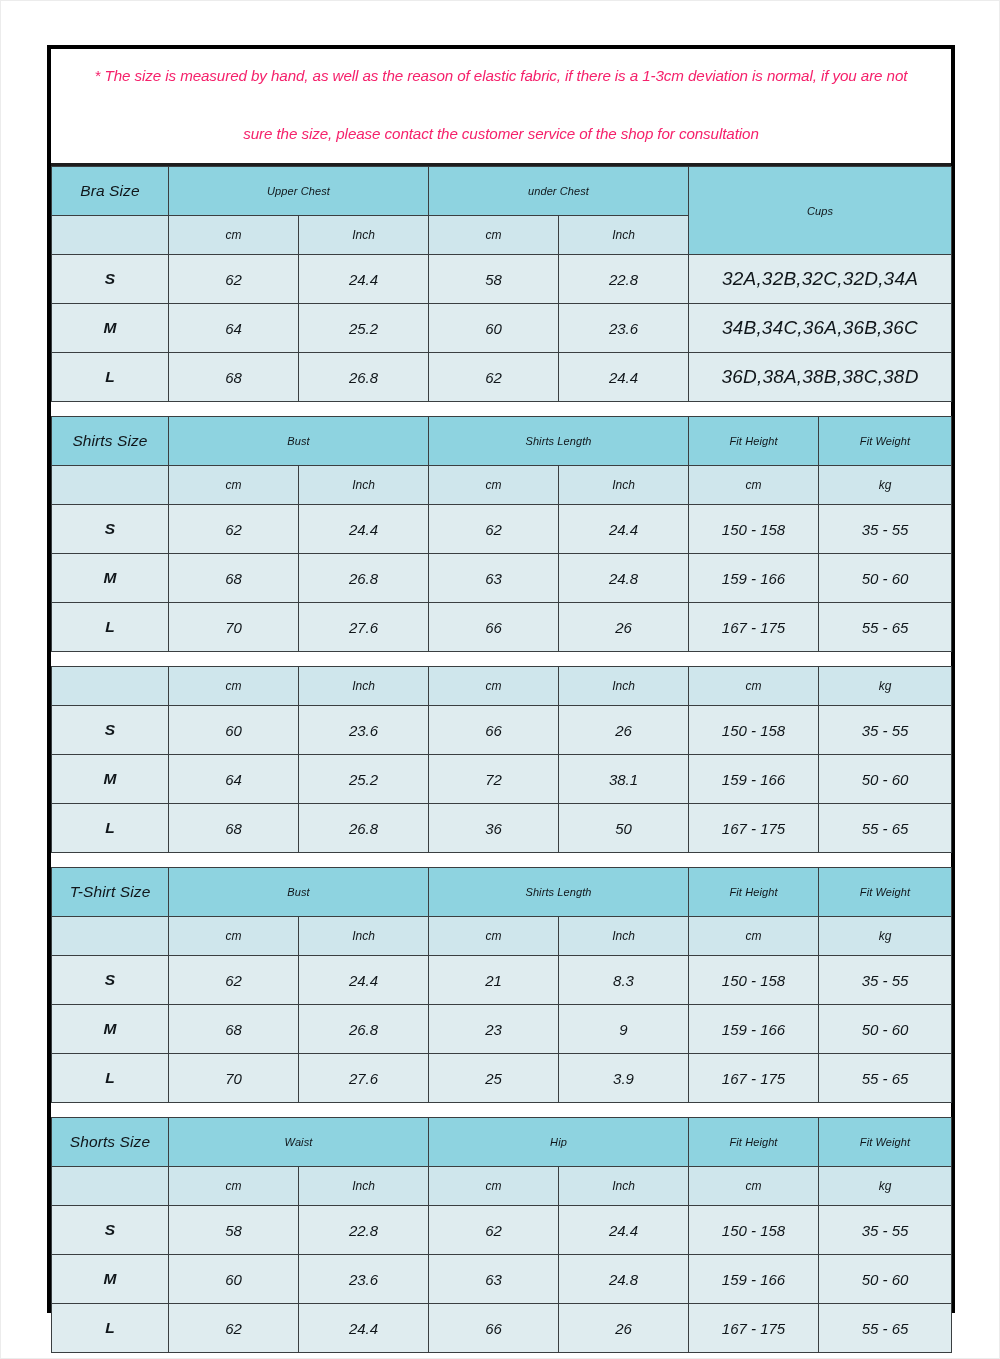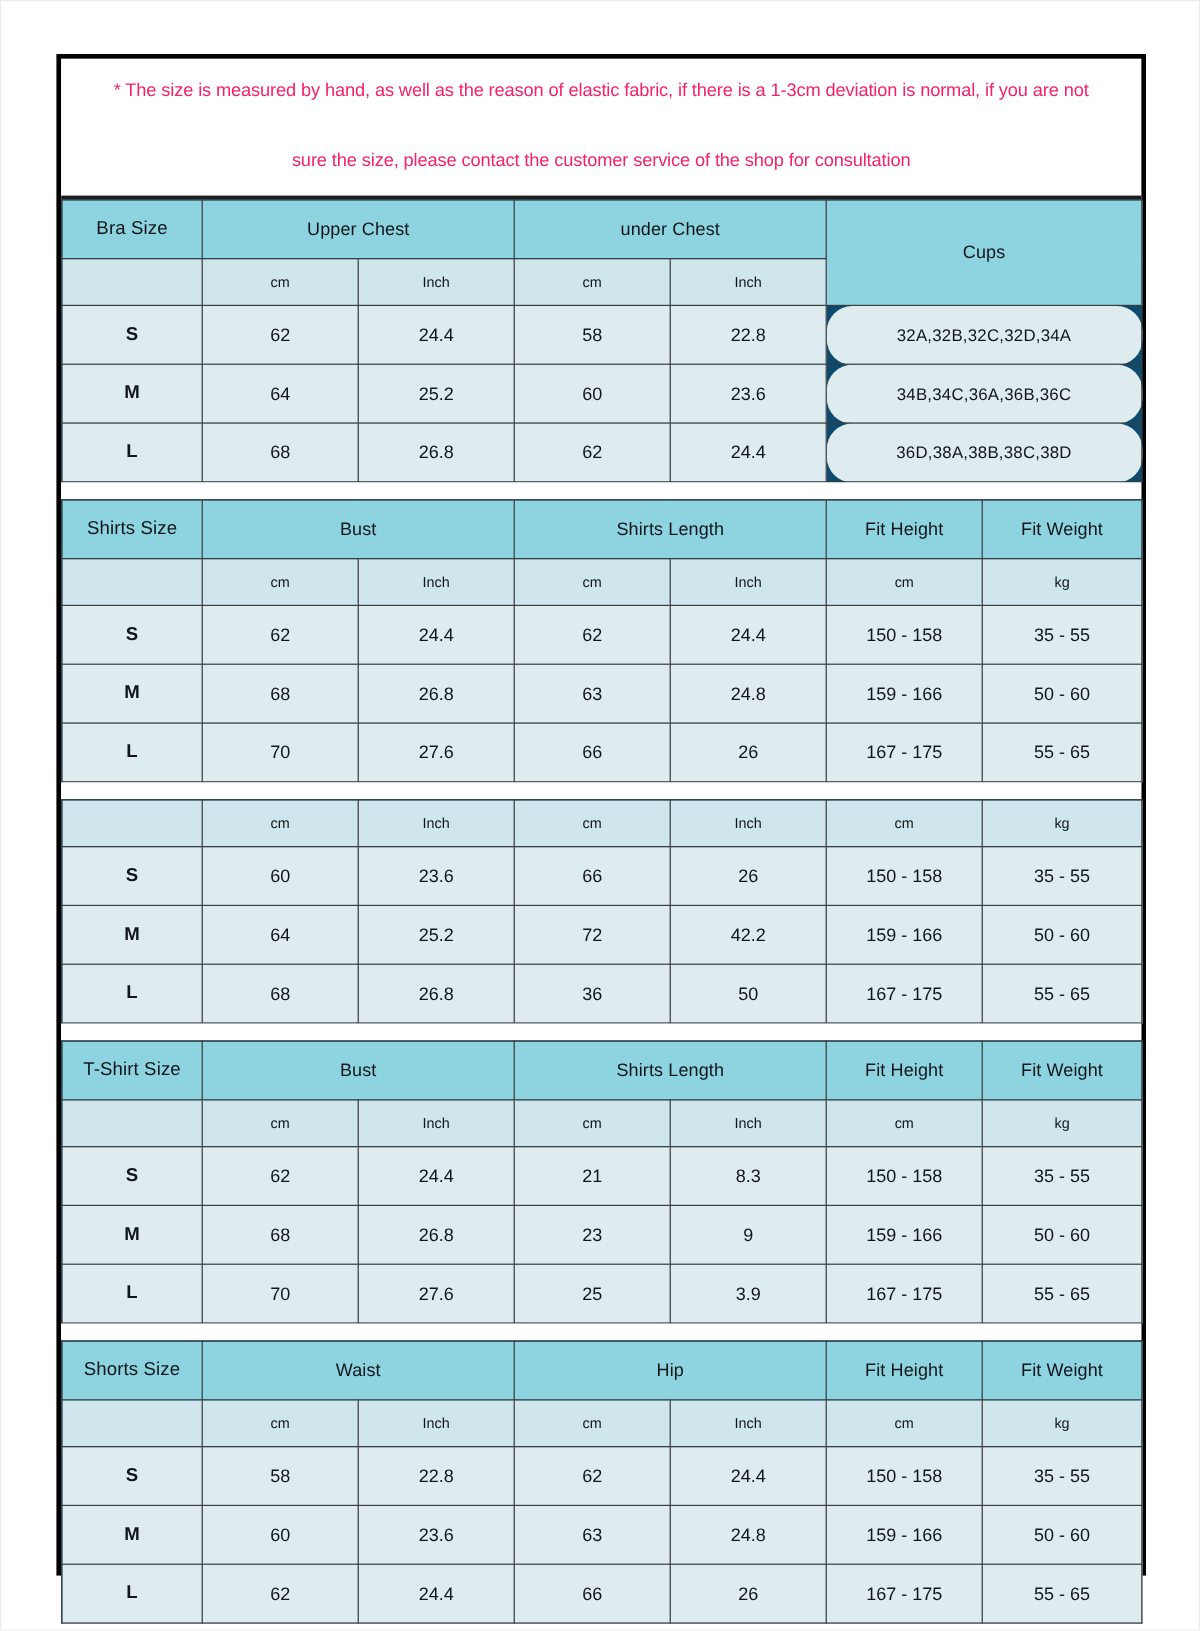--- a/index.html
+++ b/index.html
@@ -16,20 +16,21 @@
   }
 
   
   #page {
     position: relative;
     width: 1000px;
     height: 1359px;
     box-sizing: border-box;
     border: 1px solid #ececec;
     background: #ffffff;
+    font-style: italic;
   }
 
   
   #chart-frame {
     position: absolute;
     left: 46px;
     top: 44px;
     width: 908px;
     height: 1268px;
     box-sizing: border-box;
@@ -85,21 +86,21 @@
   col.c-b-cm   { width: 130px; }
   col.c-b-in   { width: 130px; }
   col.c-fith   { width: 130px; }
   col.c-fitw   { width: 133px; }
   col.c-cups   { width: 263px; }
 
   
   tr.group-head td {
     background: #8ed3e0;
     height: 48px;
-    font-size: 15px;
+    font-size: 11px;
     letter-spacing: 0.1px;
   }
   tr.group-head td.size-label {
     font-size: 15.5px;
   }
   td.cups-head {
     background: #8ed3e0;
     font-size: 16.5px;
   }
 
@@ -117,23 +118,22 @@
   tr.data-row td {
     background: #dfecef;
     height: 48px;
     font-size: 15px;
   }
   tr.data-row td.size-cell {
     font-weight: bold;
     font-size: 15.5px;
   }
   tr.data-row td.cups-cell {
-    font-size: 14px;
+    font-size: 19px;
     letter-spacing: 0.2px;
-    border-radius: 21px;
   }
 
   
   .table-gap {
     height: 14px;
     background: #ffffff;
     border-left: 0;
     border-right: 0;
   }
 </style>
@@ -283,21 +283,21 @@
               <td>66</td>
               <td>26</td>
               <td>150 - 158</td>
               <td>35 - 55</td>
             </tr>
             <tr class="data-row">
               <td class="size-cell">M</td>
               <td>64</td>
               <td>25.2</td>
               <td>72</td>
-              <td>42.2</td>
+              <td>38.1</td>
               <td>159 - 166</td>
               <td>50 - 60</td>
             </tr>
             <tr class="data-row">
               <td class="size-cell">L</td>
               <td>68</td>
               <td>26.8</td>
               <td>36</td>
               <td>50</td>
               <td>167 - 175</td>

